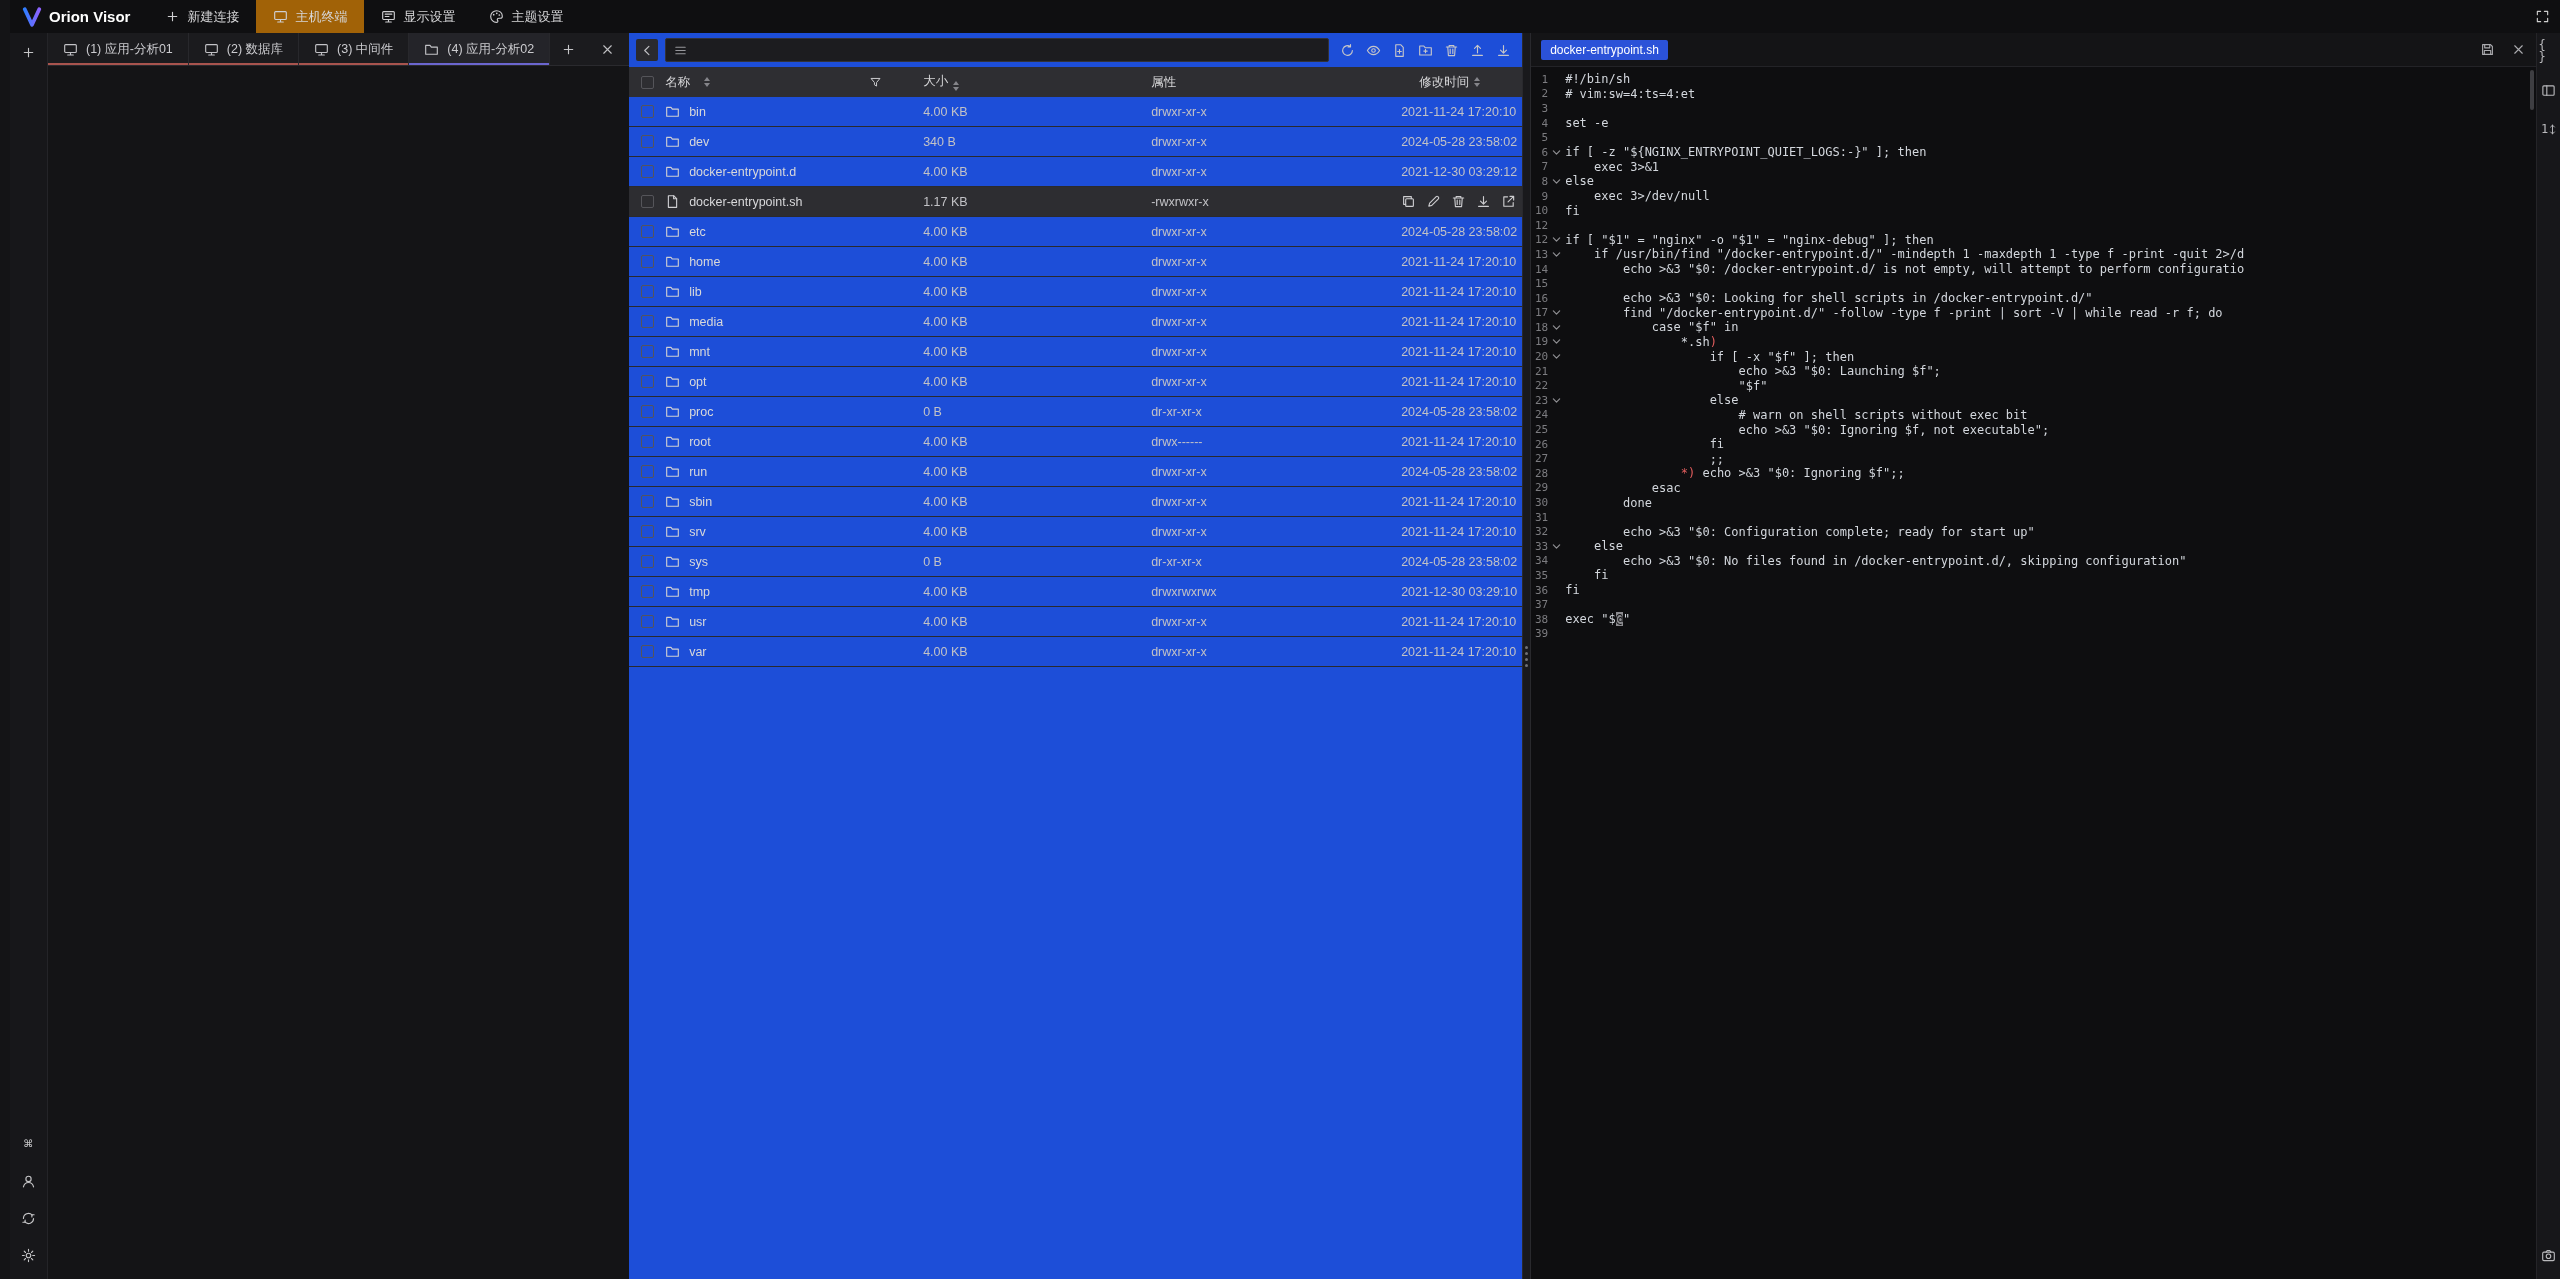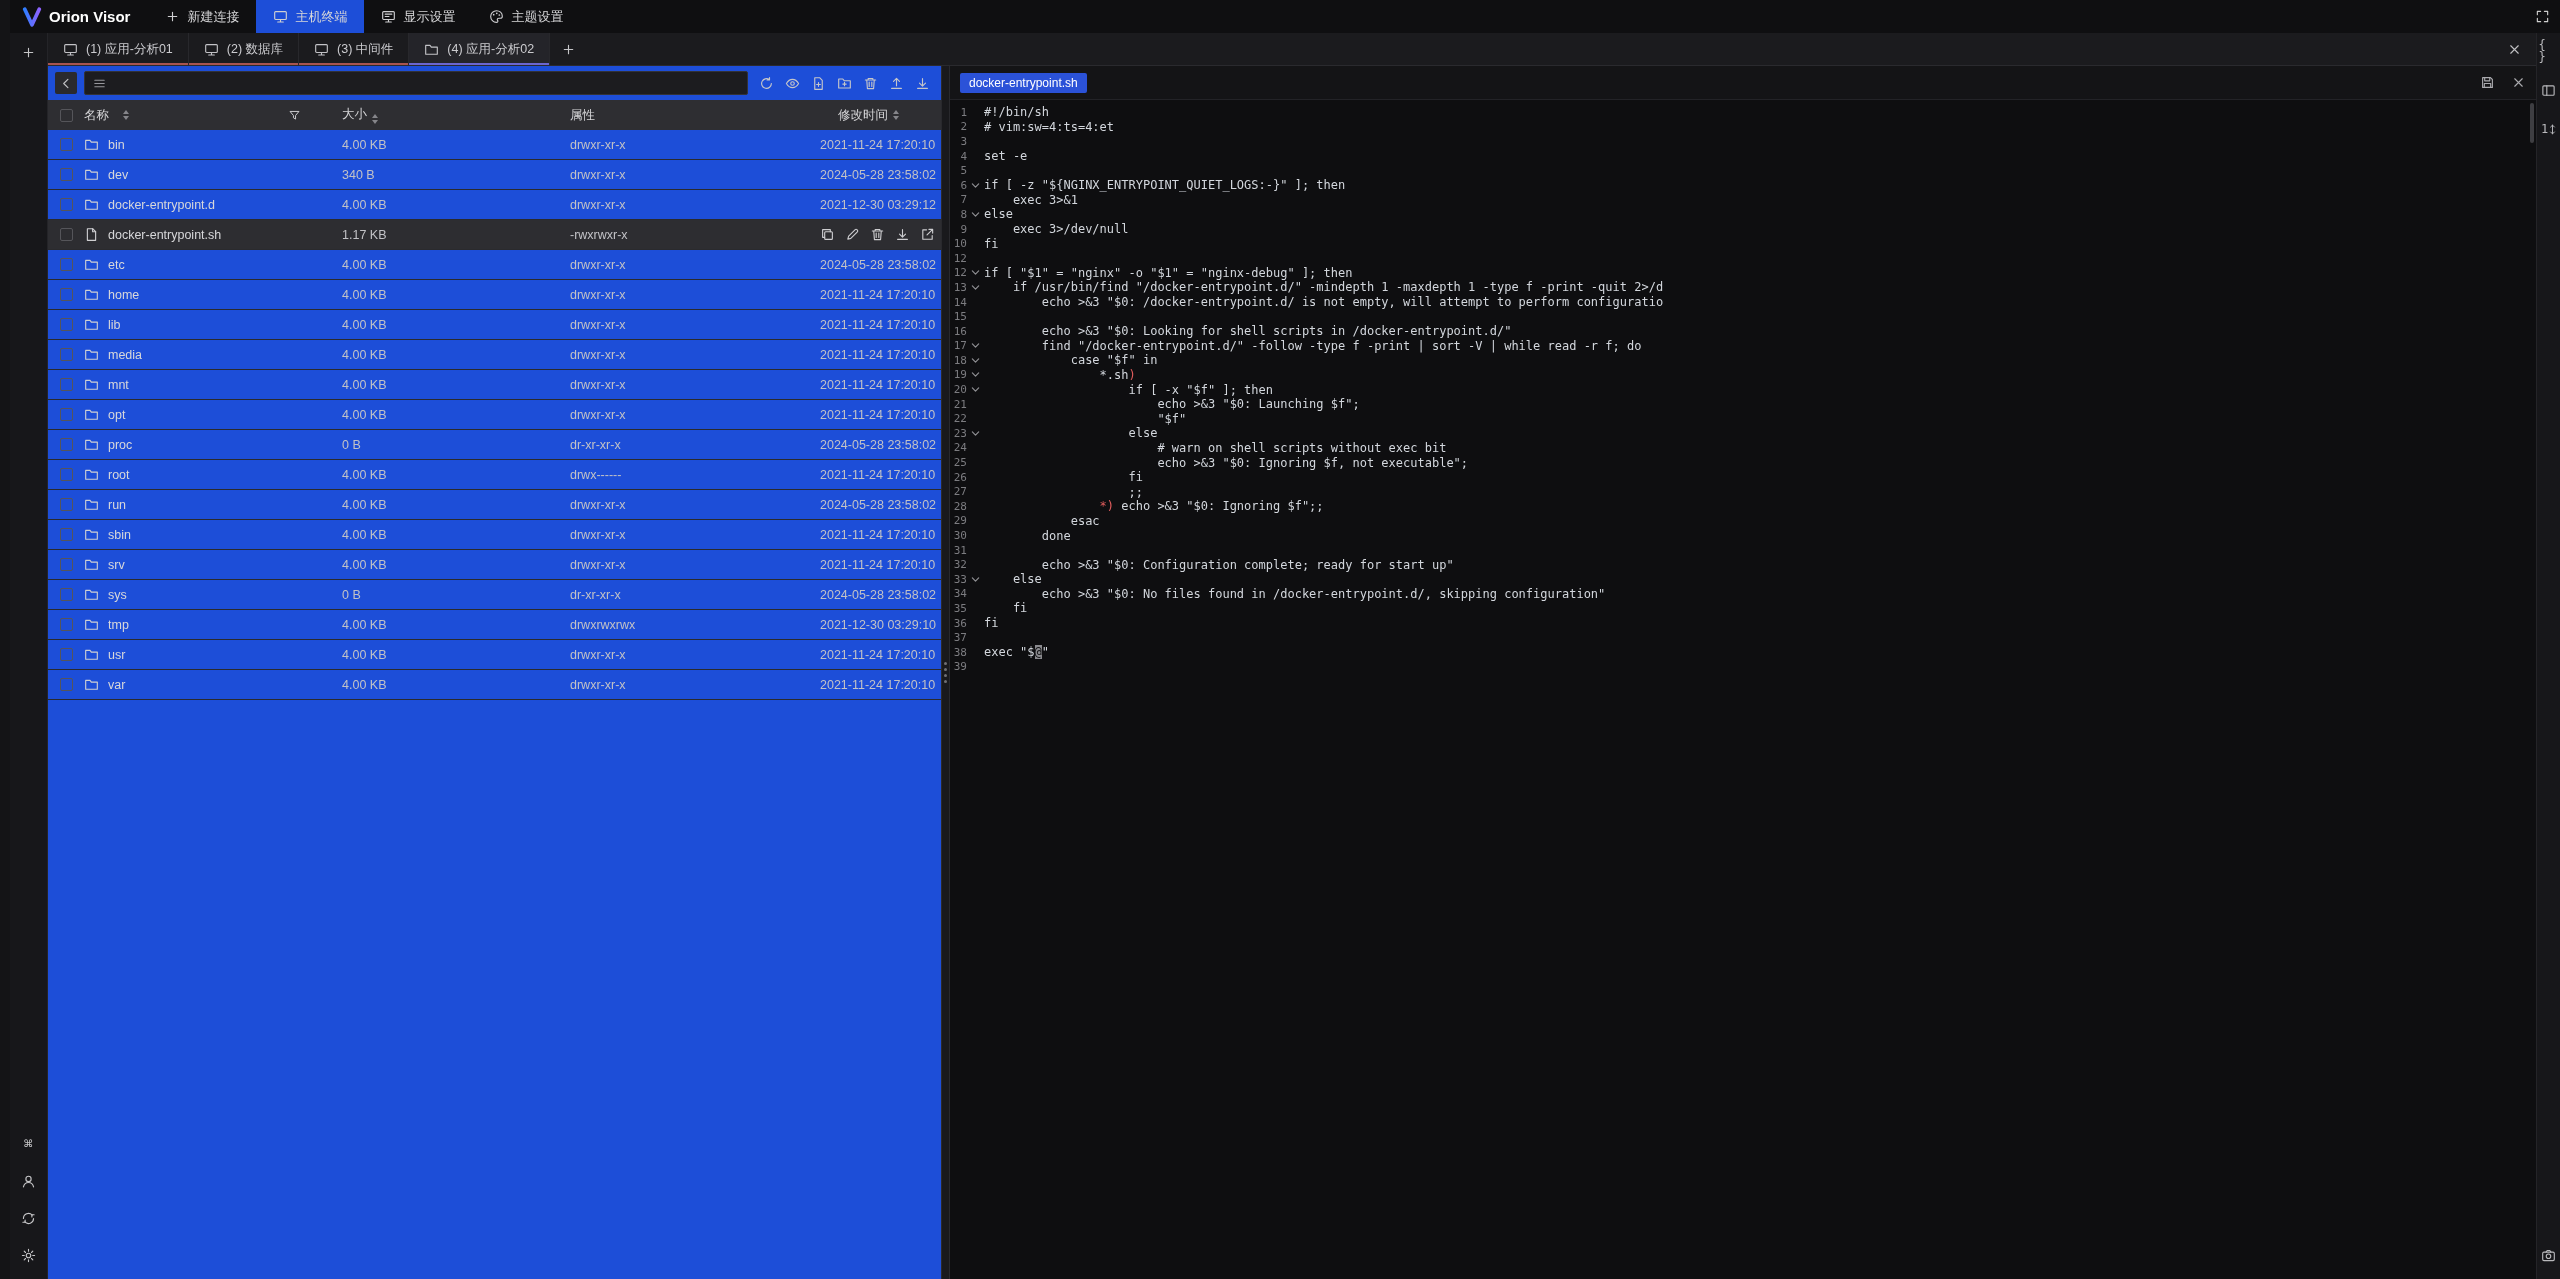--- a/index.html
+++ b/index.html
@@ -8,31 +8,31 @@
   .app{width:2560px;height:1279px;display:flex;flex-direction:column;padding-left:10px;}
   .ic{display:inline-flex;align-items:center;justify-content:center;line-height:0;}
   .txic{font-family:"DejaVu Sans Mono","Liberation Mono",monospace;font-size:12px;line-height:1;}
   .cmd{font-size:15px;}
 
   
   .topbar{height:33px;background:#0f0f11;display:flex;align-items:center;flex:none;}
   .logo{display:flex;align-items:center;gap:7px;padding:0 18px 0 12px;color:#fff;font-size:15px;font-weight:bold;height:100%;}
   .menu-item{height:100%;display:flex;align-items:center;gap:7px;padding:0 17px;font-size:13px;color:#d6d6d8;cursor:default;}
   .menu-item .ic{color:#cfcfd2;}
-  .menu-item.active{background:#1d4ed8;}
+  .menu-item.active{background:#a16207;}
   .tb-right{margin-left:auto;display:flex;align-items:center;padding-right:10px;color:#d0d0d0;}
 
   .body{flex:1;display:flex;min-height:0;}
 
   
   .lstrip{width:38px;background:#17171a;border-right:1px solid #242428;display:flex;flex-direction:column;align-items:center;padding:9px 0 14px;color:#c6c6c8;flex:none;}
   .lstrip .bot{margin-top:auto;display:flex;flex-direction:column;gap:17px;align-items:center;}
   .sbtn{display:inline-flex;align-items:center;justify-content:center;width:20px;height:20px;}
 
-  .center{flex:1;display:flex;flex-direction:column;min-width:0;}
+  .center{flex:1;display:flex;flex-direction:row;min-width:0;}
 
   
   .tabbar{height:33px;background:#1b1b1e;border-bottom:1px solid #2a2a2e;display:flex;flex:none;}
   .tab{position:relative;display:flex;align-items:center;gap:8px;padding:0 15px;border-right:1px solid #28282c;font-size:12.5px;color:#cbcbcf;}
   .tab .ic{color:#c3c3c7;}
   .tab .ul{position:absolute;left:0;right:0;bottom:0;height:2px;}
   .tab.active{background:#242429;}
   .tab-add{width:36px;display:flex;align-items:center;justify-content:center;color:#c6c6c8;}
   .tab-close{margin-left:auto;display:flex;align-items:center;padding:0 14px;color:#c0c0c3;}
 

